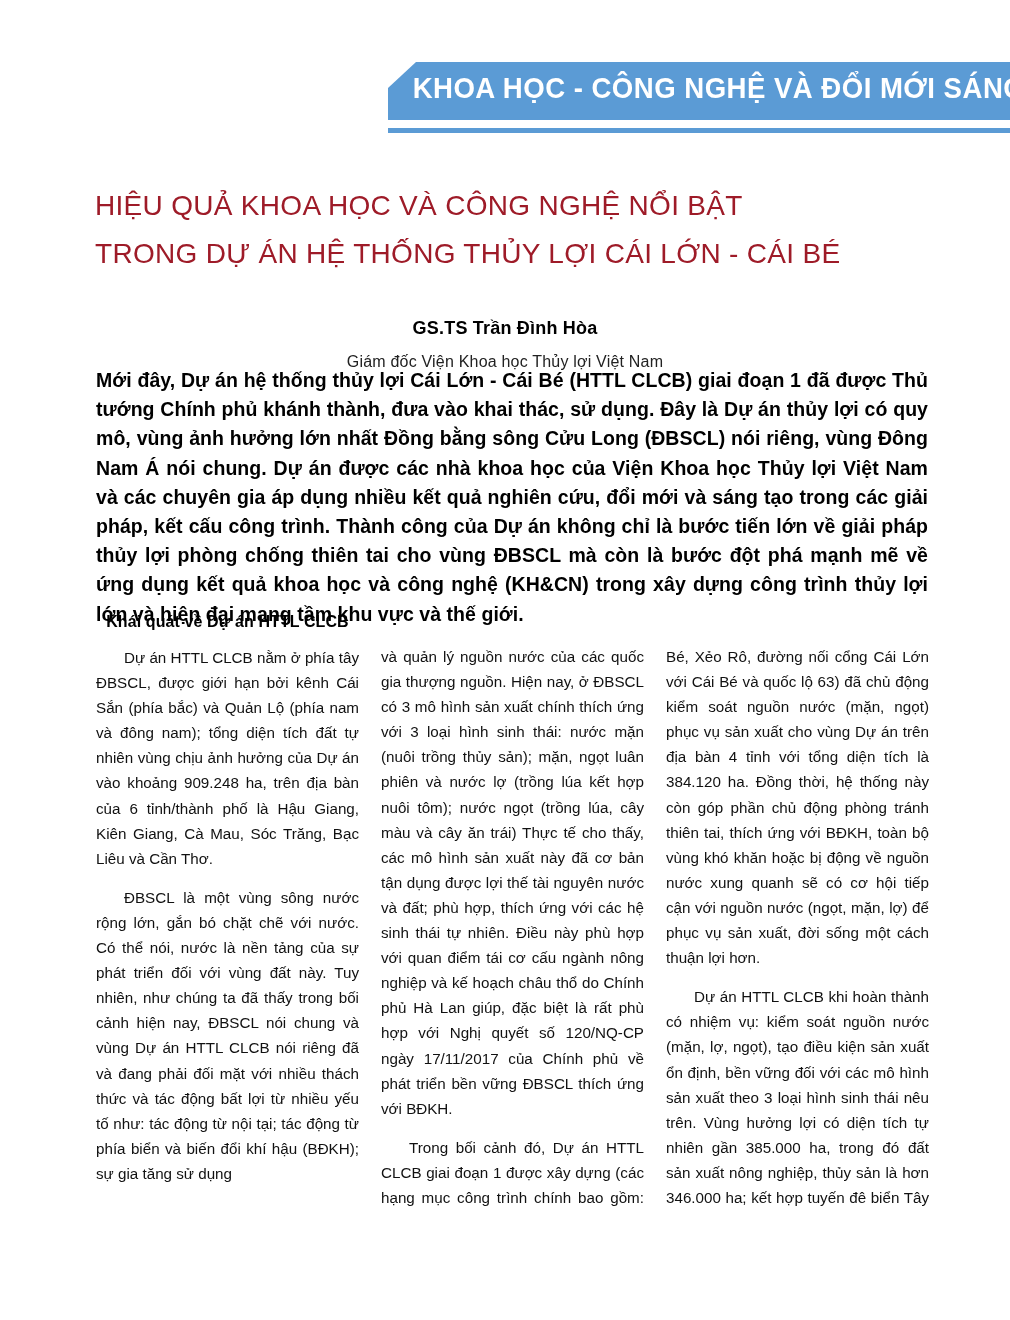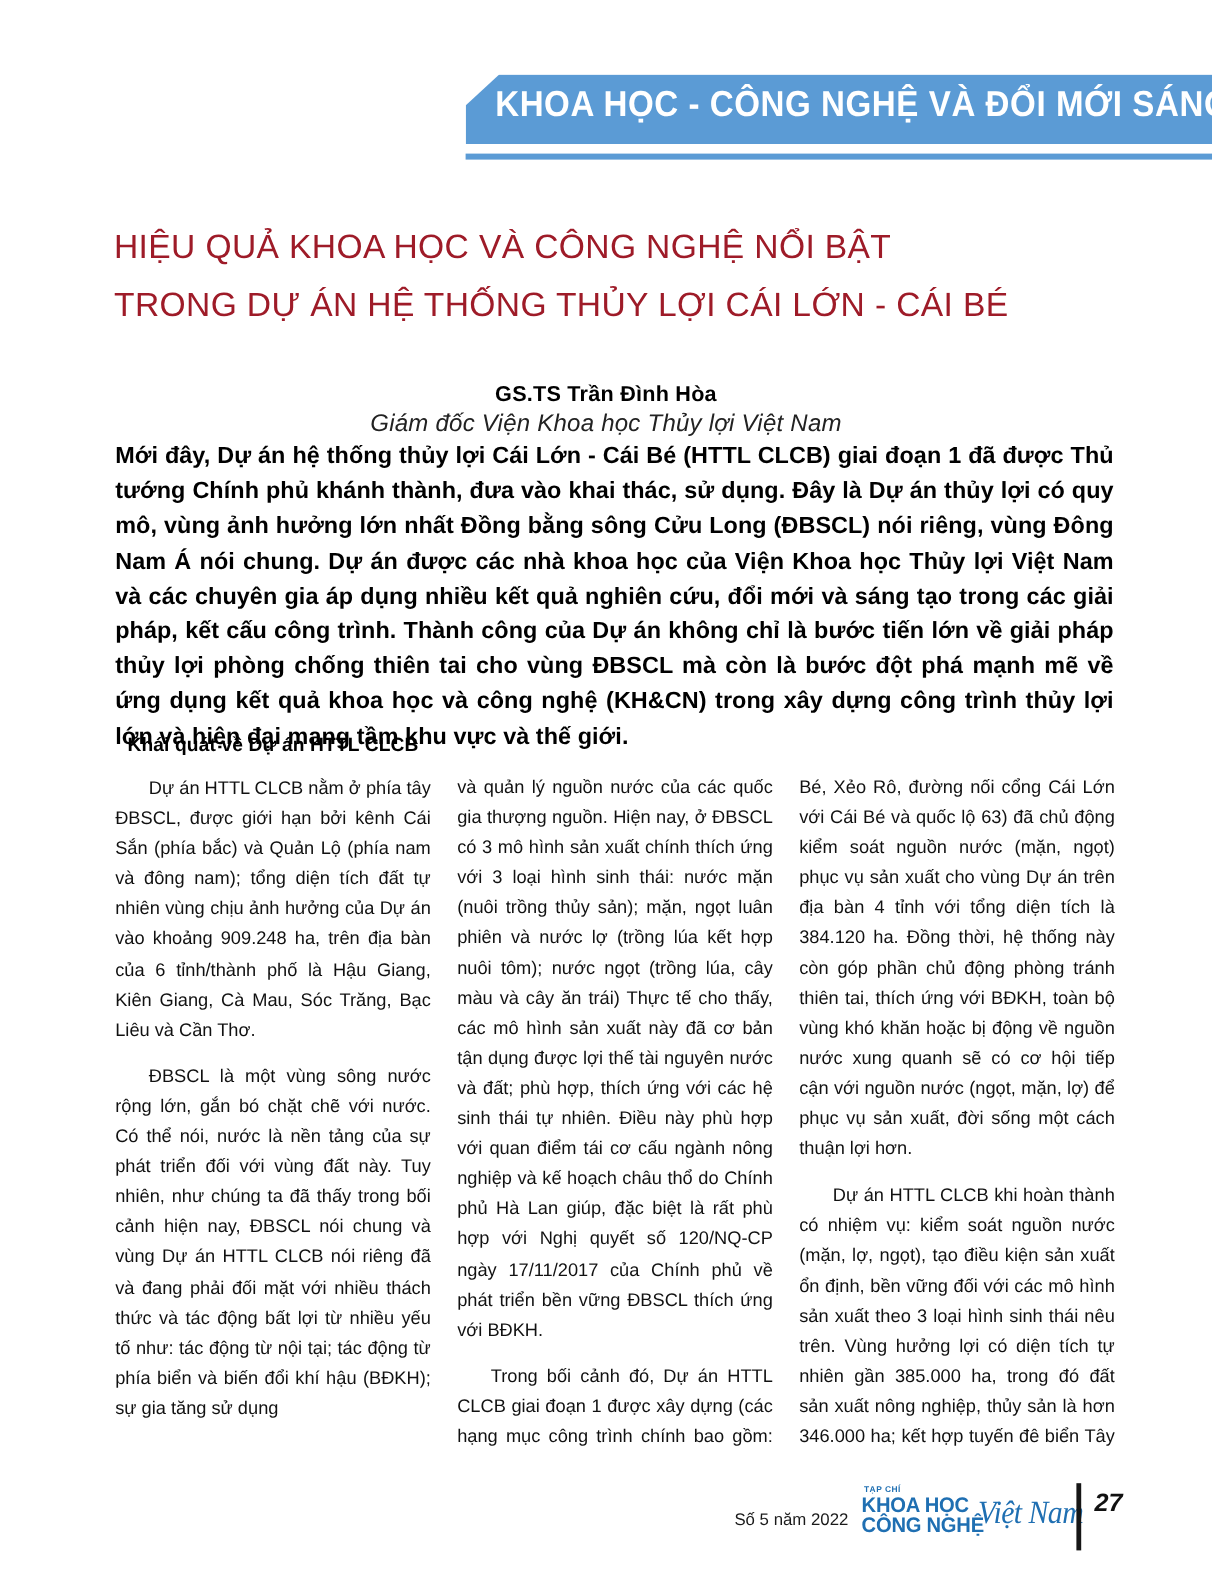--- a/index.html
+++ b/index.html
@@ -85,24 +85,23 @@
   }
   .byline-author {
     font-family: "Liberation Sans Narrow", "Liberation Sans", sans-serif;
     font-weight: bold;
     font-size: 18px;
     color: #000000;
     letter-spacing: 0.2px;
     margin-top: 20px;
   }
   .byline-role {
-    margin-top: 3px;
-    font-family: "Liberation Sans Narrow", "Liberation Sans", sans-serif;
-    font-style: italic;
-    font-size: 20px;
+    margin-top: 14px;
+    font-family: "Liberation Sans Narrow", "Liberation Sans", sans-serif;
+    font-size: 16px;
     color: #222222;
     letter-spacing: 0.2px;
   }
 
   
   .lead {
     position: absolute;
     left: 96px;
     top: 366px;
     width: 832px;
@@ -267,29 +266,14 @@
       <p>Trong bối cảnh đó, Dự án HTTL CLCB giai đoạn 1 được xây dựng (các hạng mục công trình chính bao gồm: cổng Cái Lớn, Cái</p>
     </div>
 
     <div class="col">
       <p class="cont">Bé, Xẻo Rô, đường nối cổng Cái Lớn với Cái Bé và quốc lộ 63) đã chủ động kiểm soát nguồn nước (mặn, ngọt) phục vụ sản xuất cho vùng Dự án trên địa bàn 4 tỉnh với tổng diện tích là 384.120 ha. Đồng thời, hệ thống này còn góp phần chủ động phòng tránh thiên tai, thích ứng với BĐKH, toàn bộ vùng khó khăn hoặc bị động về nguồn nước xung quanh sẽ có cơ hội tiếp cận với nguồn nước (ngọt, mặn, lợ) để phục vụ sản xuất, đời sống một cách thuận lợi hơn.</p>
       <p>Dự án HTTL CLCB khi hoàn thành có nhiệm vụ: kiểm soát nguồn nước (mặn, lợ, ngọt), tạo điều kiện sản xuất ổn định, bền vững đối với các mô hình sản xuất theo 3 loại hình sinh thái nêu trên. Vùng hưởng lợi có diện tích tự nhiên gần 385.000 ha, trong đó đất sản xuất nông nghiệp, thủy sản là hơn 346.000 ha; kết hợp tuyến đê biển Tây tạo thành cụm</p>
     </div>
 
   </div>
 
-  <div class="footer">
-    <div class="issue-label">Số 5 năm 2022</div>
-
-    <div class="journal-logo">
-      <div class="logo-tapchi">TẠP CHÍ</div>
-      <div class="logo-stack">
-        <div>KHOA HỌC</div>
-        <div>CÔNG NGHỆ</div>
-      </div>
-      <div class="logo-vietnam">Việt Nam</div>
-    </div>
-
-    <div class="page-rule"></div>
-    <div class="page-number">27</div>
-  </div>
 
 </div>
 
 </body></html>

